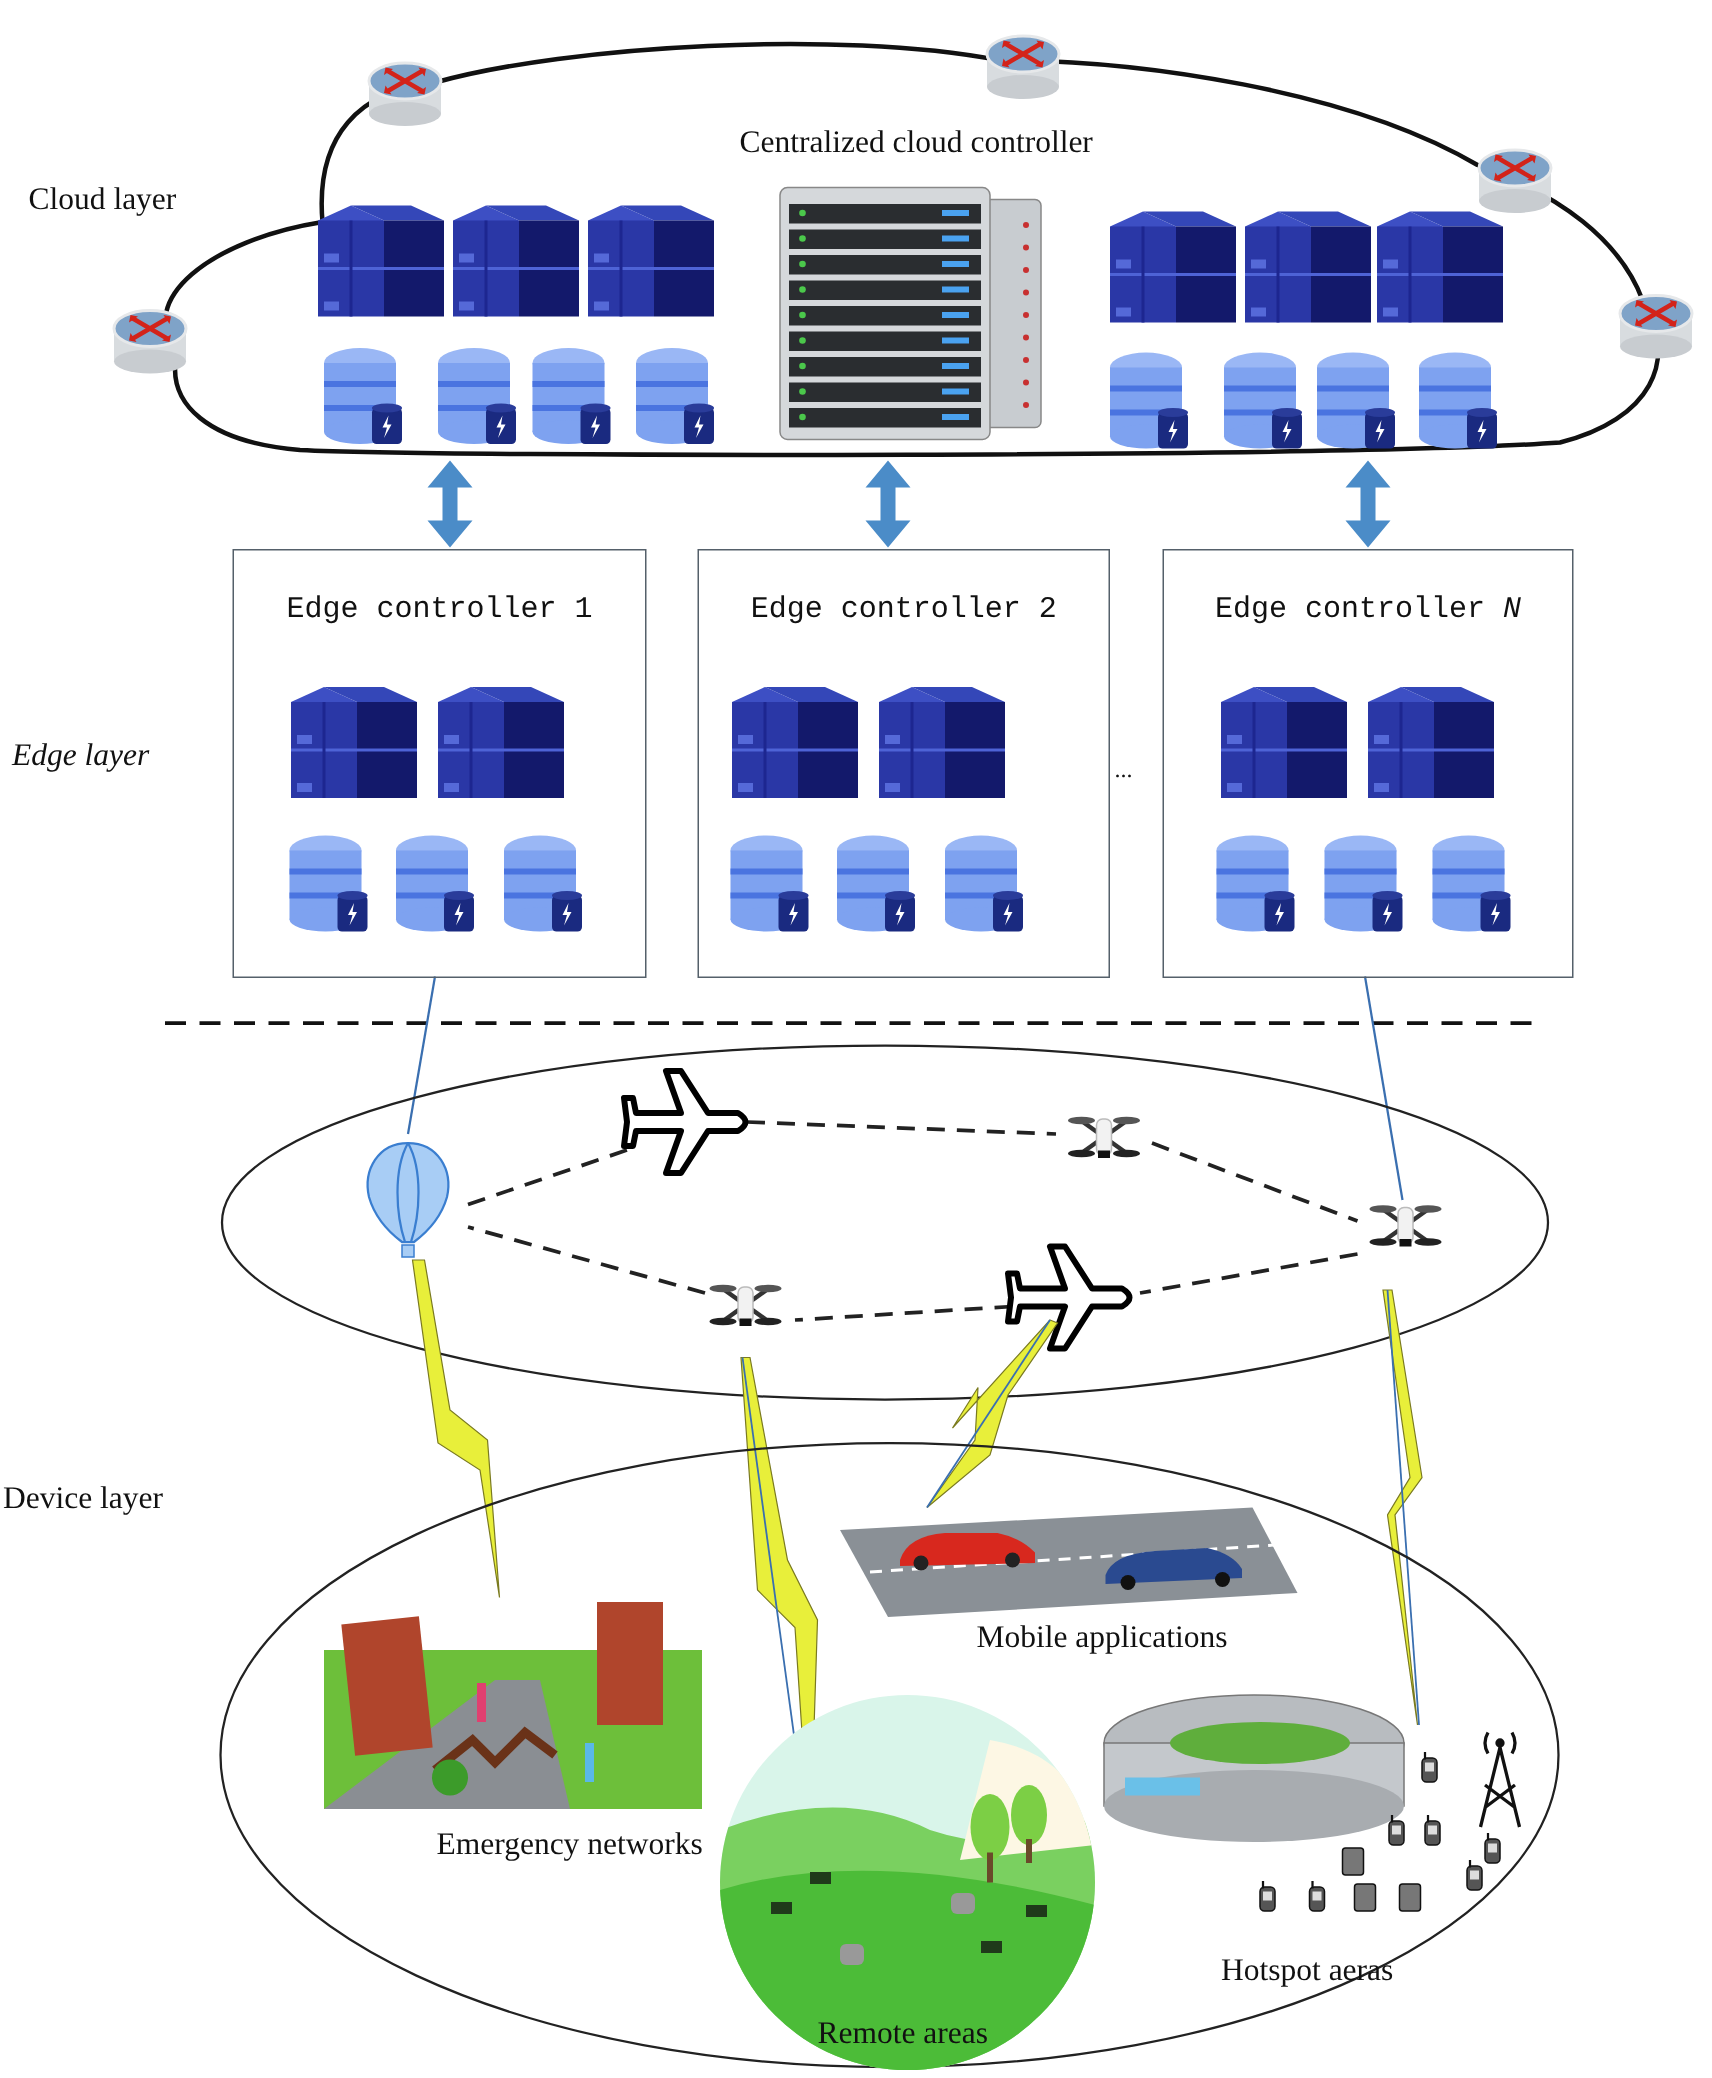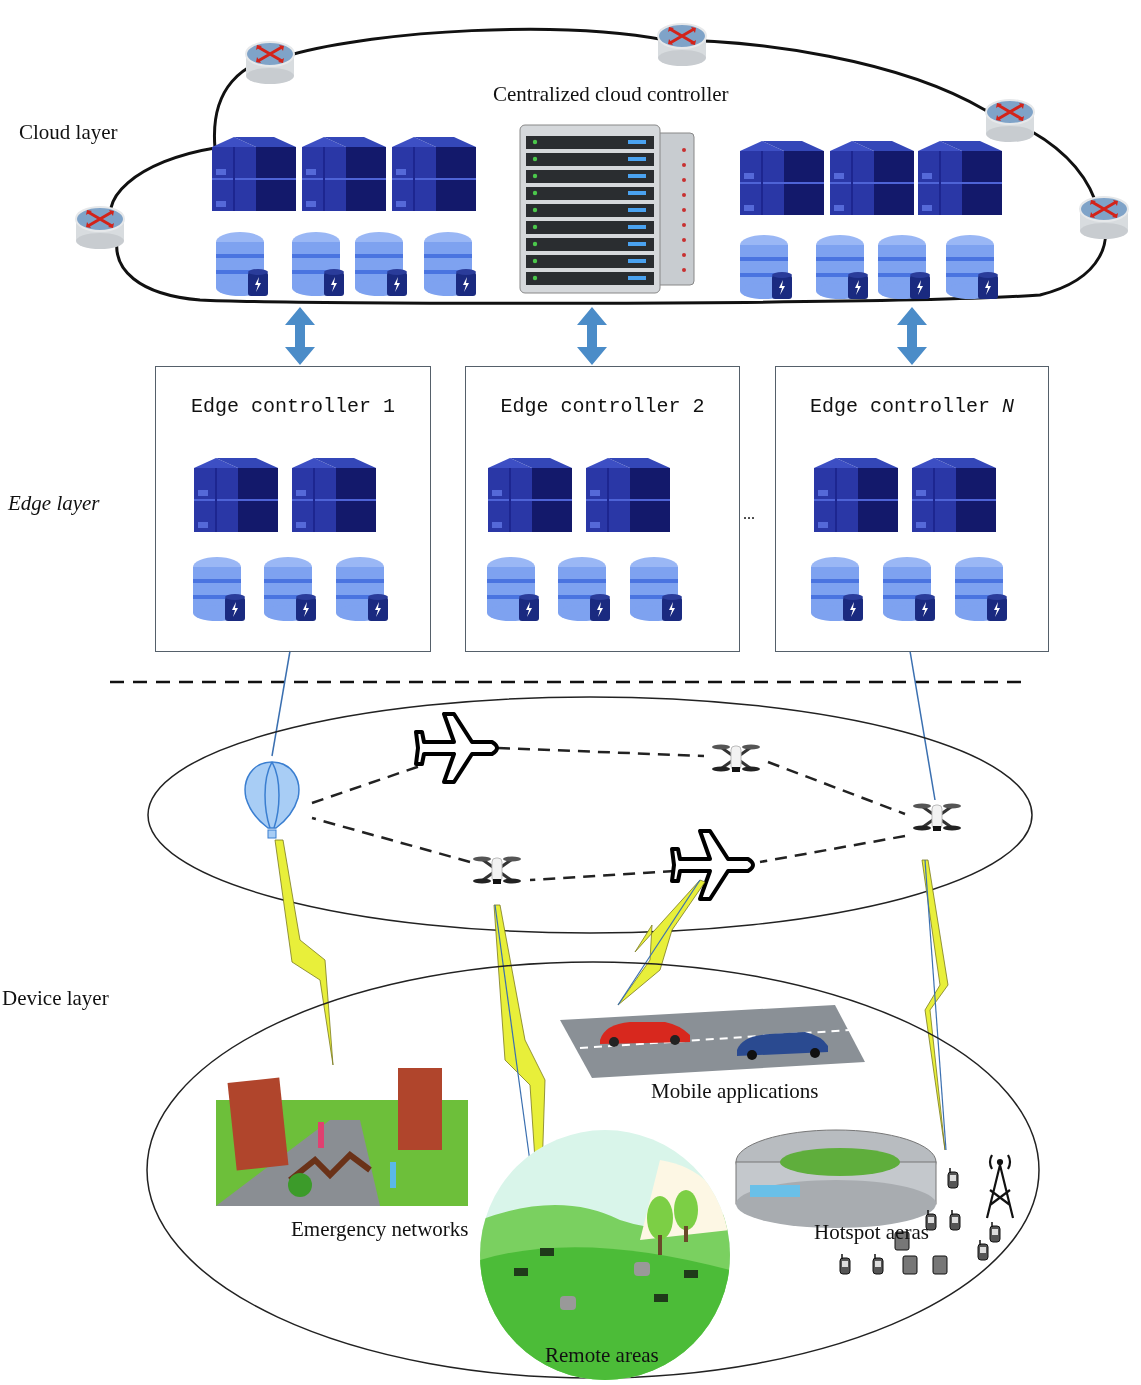--- a/index.html
+++ b/index.html
@@ -373,14 +373,14 @@
 <div class="edgebox" style="left:449px;top:366px;width:273px;height:284px;margin-left:16px;">
   <div class="title">Edge controller 2</div>
 </div>
 <div class="edgebox" style="left:775px;top:366px;width:272px;height:284px;">
   <div class="title"><span>Edge controller </span><i>N</i></div>
 </div>
 <div class="lbl" style="left:743px;top:505px;font-size:16px;">...</div>
 
 <div class="lbl" style="left:651px;top:1079px;text-align:center;">Mobile applications</div>
 <div class="lbl" style="left:247px;top:1217px;margin-left:44px;">Emergency networks</div>
-<div class="lbl" style="left:814px;top:1220px;text-align:center;">Hotspot aeras</div>
+<div class="lbl" style="left:814px;top:1301px;text-align:center;">Hotspot aeras</div>
 <div class="lbl" style="left:545px;top:1343px;">Remote areas</div>
 
 </body></html>

